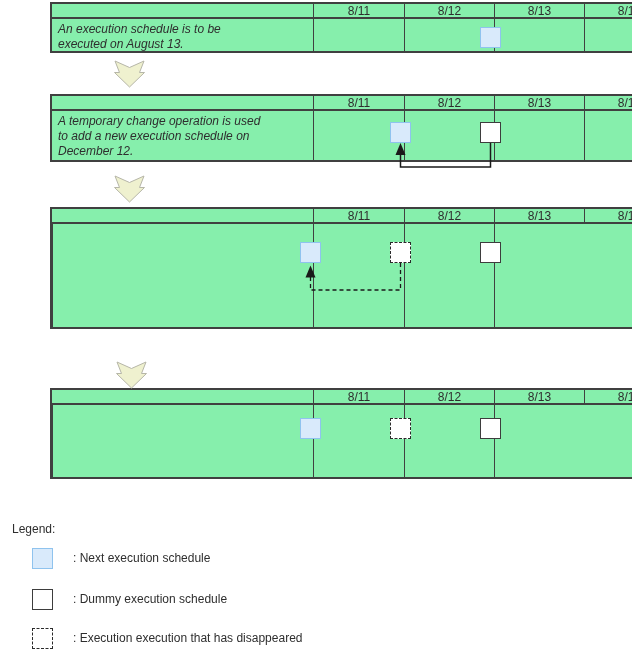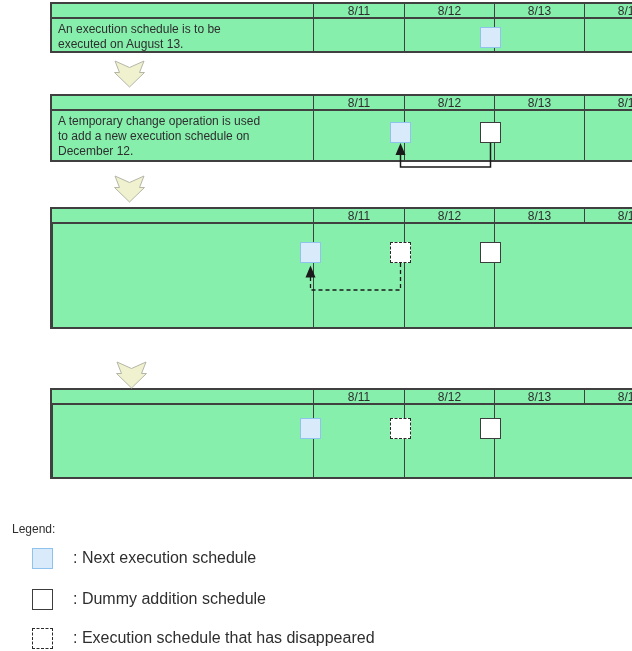--- a/index.html
+++ b/index.html
@@ -14,36 +14,36 @@
     border:2px solid #404040;background:#86efac;
     display:grid;grid-template-columns:261px 91px 90px 90px 90px;
     z-index:1;
     margin-left:48px;
   }
   .hcell{
     box-sizing:border-box;border-bottom:2px solid #404040;
     font-size:12px;line-height:14px;text-align:center;padding-top:0px;
     height:15px;
   }
-  .bcell{box-sizing:border-box;}
+  .bcell{box-sizing:border-box;font-style:italic;}
   .datecol{border-left:1px solid #404040;}
   .label-b{
     font-size:12px;line-height:15px;padding:3px 4px 0 6px;
     white-space:pre-line;
   }
   
   .sq{position:absolute;width:21px;height:21px;box-sizing:border-box;z-index:2;}
   .sq-next{background:#d9eafb;border:1px solid #8fc3ee;}
   .sq-dummy{background:#ffffff;border:1px solid #3d3d3d;}
   .sq-gone{background:#ffffff;border:1px dashed #2a2a2a;}
   
   #overlay{position:absolute;left:0;top:0;z-index:5;pointer-events:none;}
   
   .legend-title{position:absolute;font-size:12px;line-height:14px;text-align:center;}
-  .legend-label{position:absolute;font-size:16px;line-height:14px;}
+  .legend-label{position:absolute;font-size:12px;line-height:14px;}
 </style>
 </head>
 <body>
 
 <div id="canvas">
 
   <div class="sched-table" style="top:2px;height:51px;grid-template-rows:15px 1fr;">
     <div class="hcell"></div>
     <div class="hcell datecol">8/11</div>
     <div class="hcell datecol">8/12</div>
@@ -131,18 +131,18 @@
       <polygon points="310.5,265.5 305.5,277.5 315.5,277.5" fill="#1a1a1a"></polygon>
     </g>
   </svg>
 
   <div class="legend-title" style="left:12px;top:522px;">Legend:</div>
 
   <div class="sq sq-next" style="left:32px;top:548px;"></div>
   <div class="legend-label" style="left:73px;top:551px;">: Next execution schedule</div>
 
   <div class="sq sq-dummy" style="left:32px;top:589px;"></div>
-  <div class="legend-label" style="left:73px;top:592px;">: Dummy addition schedule</div>
+  <div class="legend-label" style="left:73px;top:592px;">: Dummy execution schedule</div>
 
   <div class="sq sq-gone" style="left:32px;top:628px;"></div>
-  <div class="legend-label" style="left:73px;top:631px;">: Execution schedule that has disappeared</div>
+  <div class="legend-label" style="left:73px;top:631px;">: Execution execution that has disappeared</div>
 
 </div>
 
 </body></html>

